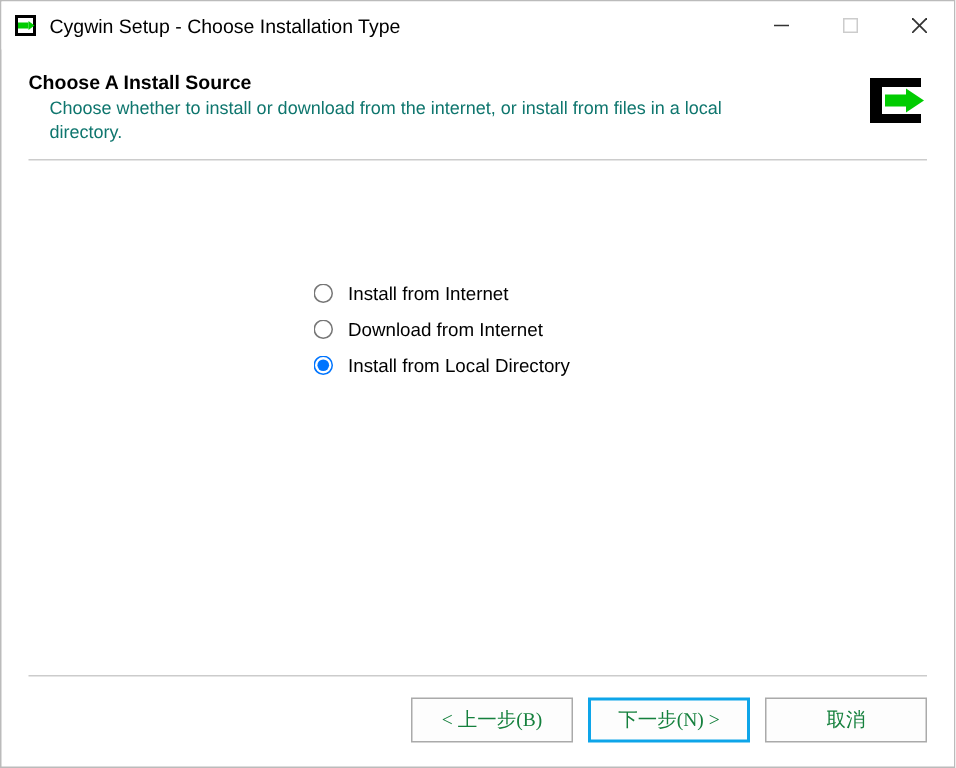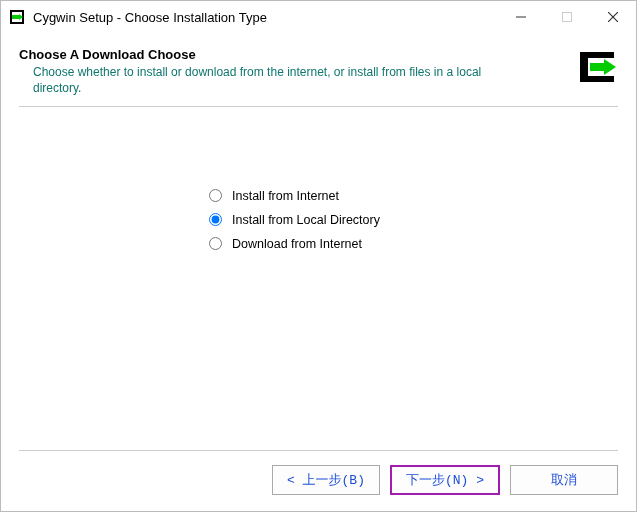--- a/index.html
+++ b/index.html
@@ -118,26 +118,26 @@
       justify-content: flex-end;
       padding: 0 18px 16px 0;
       gap: 10px;
     }
     .btn {
       min-width: 108px;
       height: 30px;
       font-size: 13px;
       background: #fdfdfd;
       border: 1px solid #aaa;
-      color: #1d4ed8;
+      color: #15803d;
       padding: 0 14px;
-      font-family: Liberation Mono, monospace;
+      font-family: Liberation Serif, serif;
     }
     .btn.primary {
-      border: 2px solid #a21caf;
+      border: 2px solid #0ea5e9;
       font-weight: normal;
     }
   </style>
 </head>
 <body>
 
 <div class="window">
   <div class="titlebar">
     <span class="app-icon">
       <svg viewBox="0 0 16 16" width="16" height="16">
@@ -164,47 +164,47 @@
             <line x1="0" y1="0" x2="10" y2="10" stroke="#333" stroke-width="1.2"></line>
             <line x1="10" y1="0" x2="0" y2="10" stroke="#333" stroke-width="1.2"></line>
           </svg>
       </div>
     </div>
   </div>
 
   <div class="content">
     <div class="header-row">
       <div class="header-text">
-        <div class="header-title">Choose A Download Choose</div>
+        <div class="header-title">Choose A Install Source</div>
         <div class="header-desc">Choose whether to install or download from the internet, or install from files in a local directory.</div>
       </div>
       <div class="logo-big">
         <svg viewBox="0 0 40 36" width="40" height="36">
           <rect x="2" y="3" width="34" height="6" fill="#000"></rect>
           <rect x="2" y="9" width="8" height="18" fill="#000"></rect>
           <rect x="2" y="27" width="34" height="6" fill="#000"></rect>
           <rect x="12" y="14" width="14" height="8" fill="#0c0"></rect>
           <polygon points="26,10 38,18 26,26" fill="#0c0"></polygon>
         </svg>
       </div>
     </div>
     <div class="divider"></div>
 
     <div class="options-area">
       <label class="radio-row">
         <input type="radio" name="src" style="">
         <span>Install from Internet</span>
       </label>
       <label class="radio-row">
+        <input type="radio" name="src" style="">
+        <span>Download from Internet</span>
+      </label>
+      <label class="radio-row">
         <input type="radio" name="src" checked="" style="">
         <span>Install from Local Directory</span>
-      </label>
-      <label class="radio-row">
-        <input type="radio" name="src" style="">
-        <span>Download from Internet</span>
       </label>
     </div>
 
     <div class="divider2"></div>
   </div>
 
   <div class="button-bar">
     <button class="btn">&lt; 上一步(B)</button>
     <button class="btn primary">下一步(N) &gt;</button>
     <button class="btn">取消</button>

